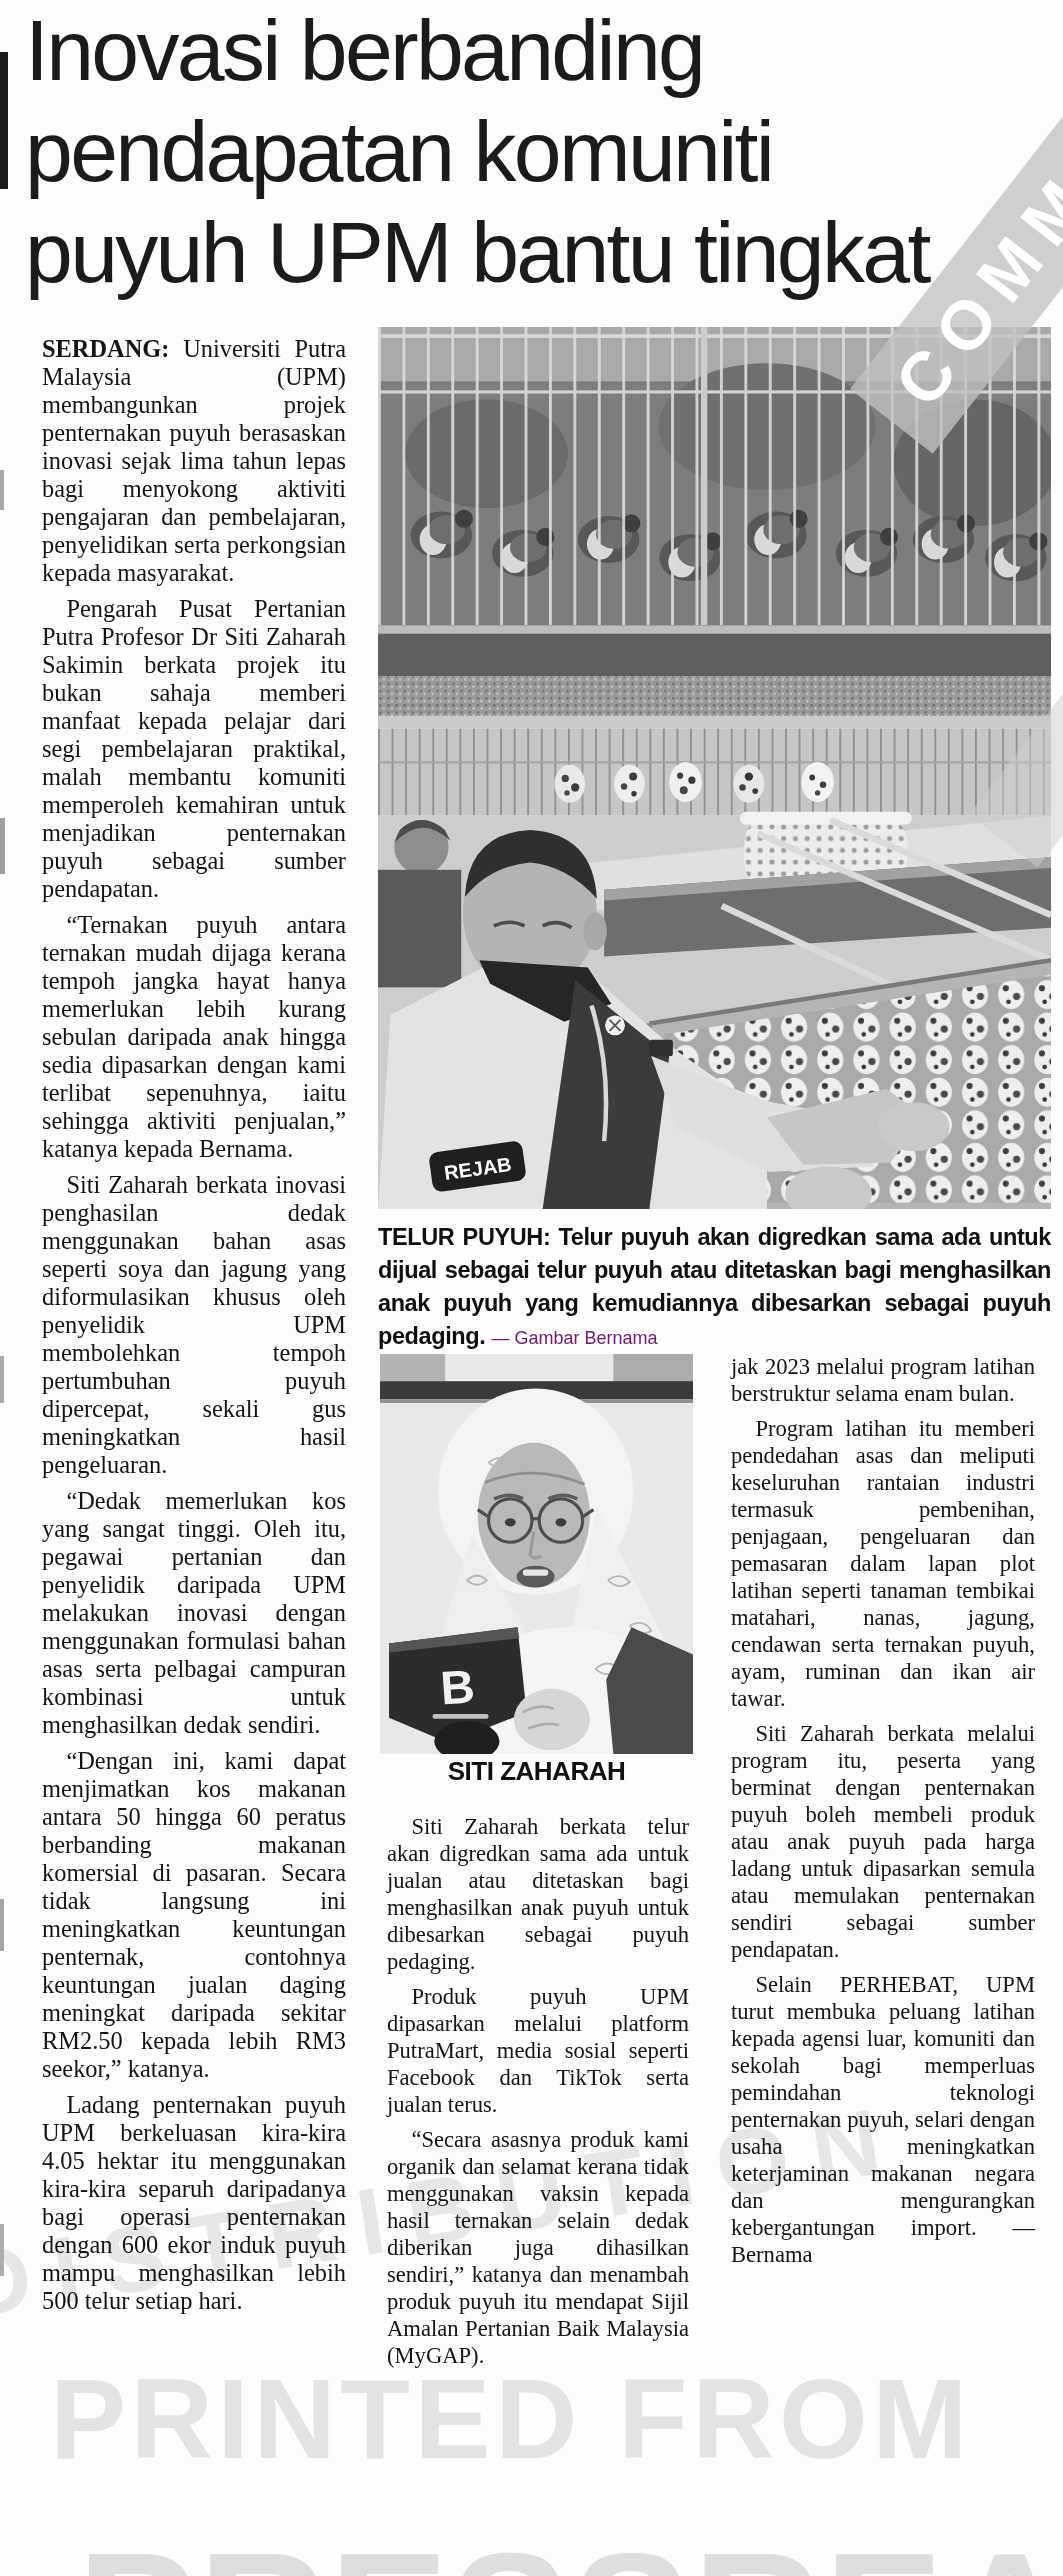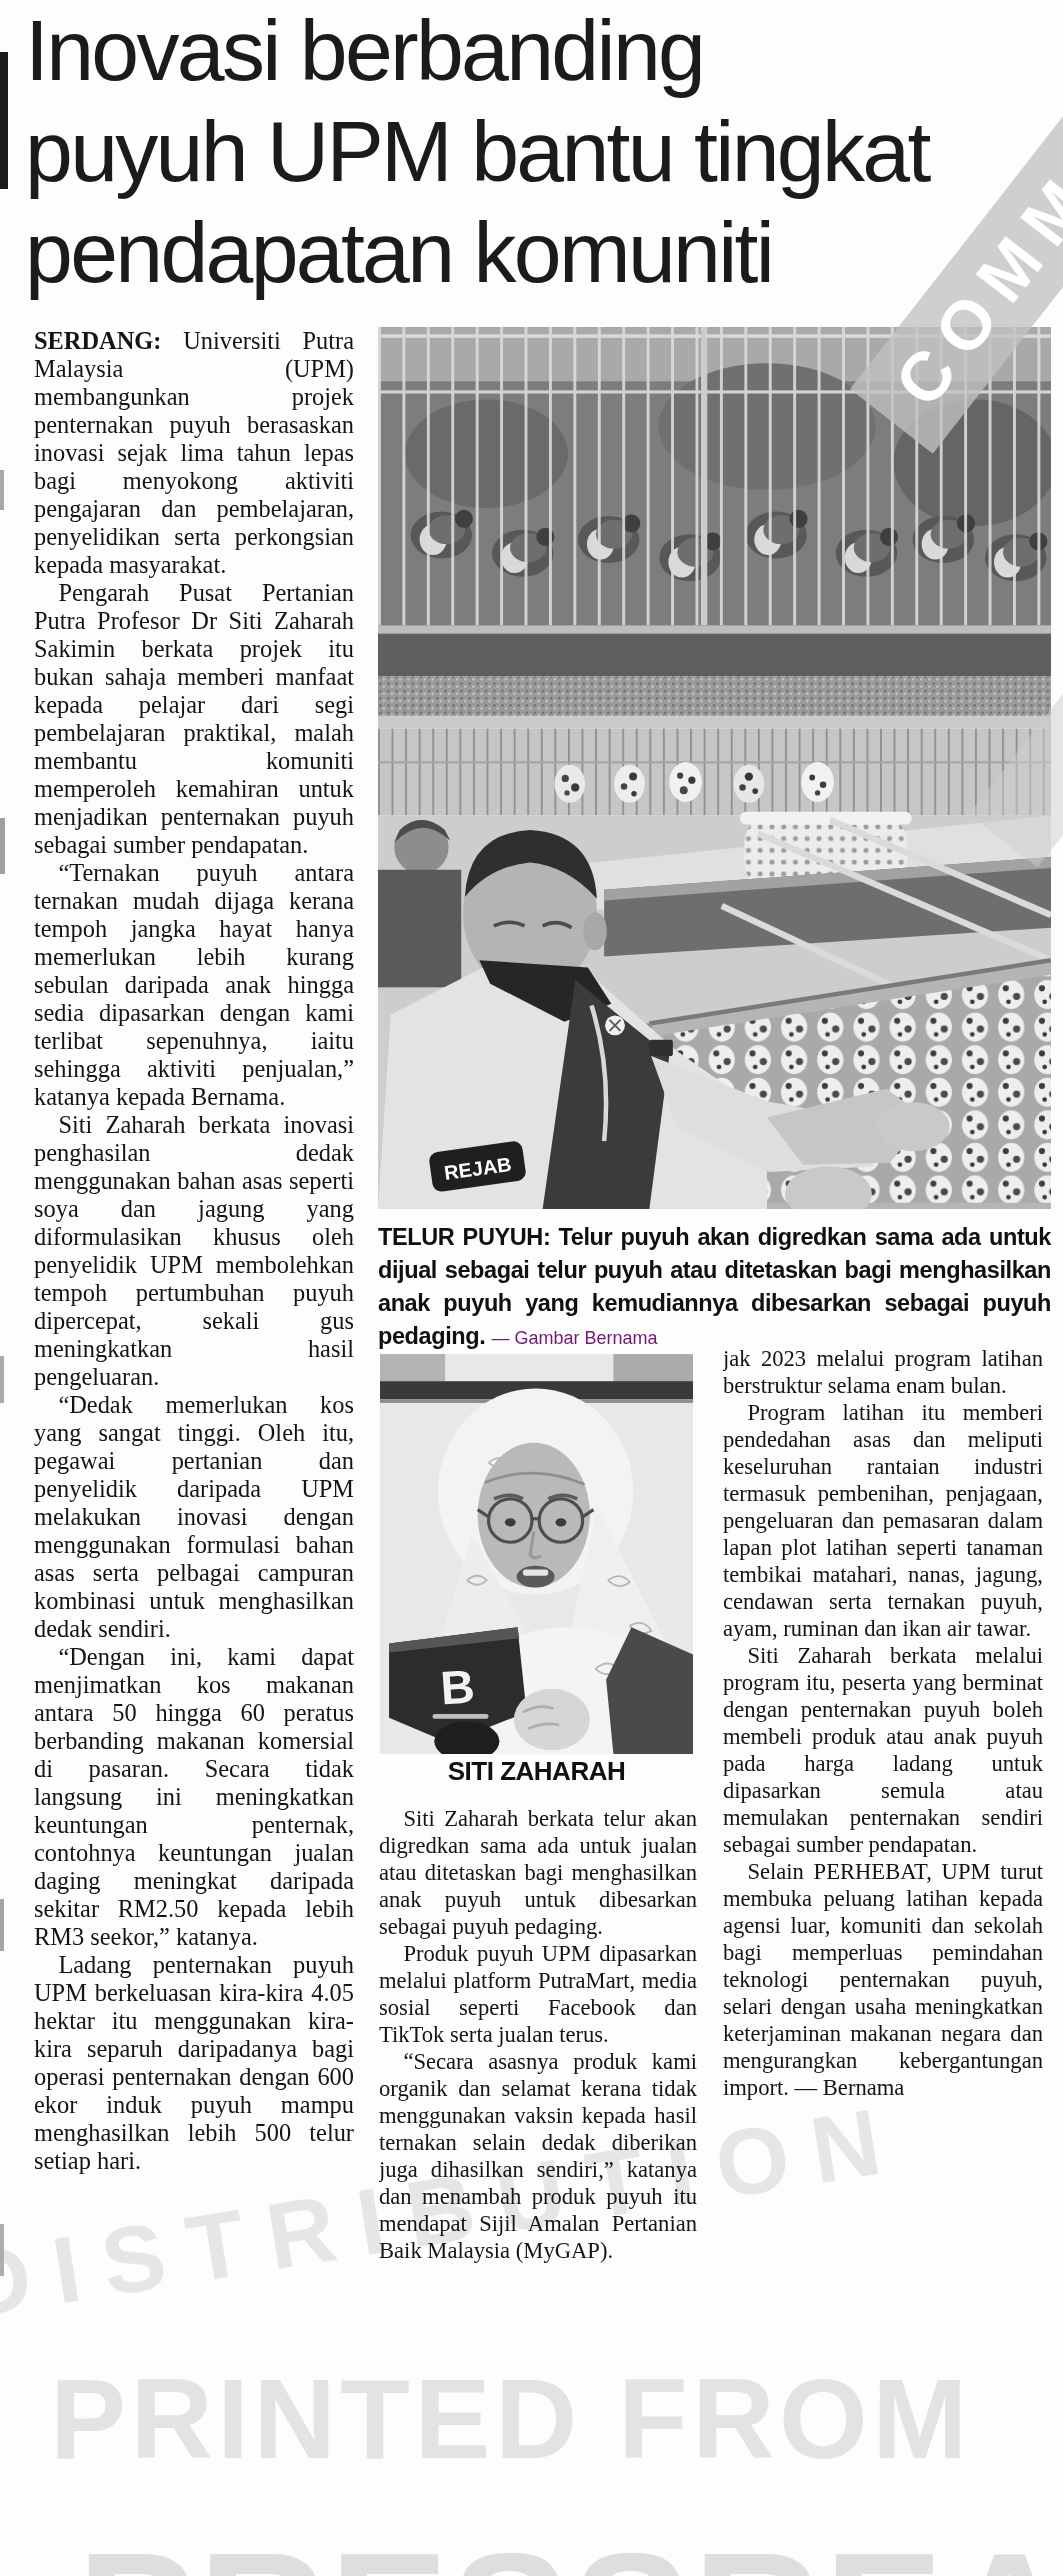--- a/index.html
+++ b/index.html
@@ -13,21 +13,21 @@
     position:absolute; left:25px; top:0px; width:1022px; z-index:3;
     font-family:"Liberation Sans", sans-serif; font-weight:400;
     font-size:86px; line-height:101px; letter-spacing:-2.7px; color:#1b1b1b;
     white-space:nowrap;
   }
   
   .col{
     position:absolute; z-index:3; text-align:justify; color:#141414;
     overflow:hidden;
   }
-  .col p{margin:0; padding:0;}
+  .col p{margin:8px; padding:0;}
   .col p.ind{text-indent:24.4px;}
   .col1{left:34px;  top:327px;  width:320px; height:2215px; font-size:24.4px; line-height:28px;}
   .col2{left:379px; top:1805px; width:318px; height:769px;  font-size:22.6px; line-height:27px;}
   .col3{left:723px; top:1345px; width:320px; height:1216px; font-size:22.6px; line-height:27px;}
   .lead{font-weight:700;}
   
   .caption{
     position:absolute; left:378px; top:1221px; width:673px; z-index:3;
     font-family:"Liberation Sans", sans-serif; font-weight:700;
     font-size:23.5px; line-height:33px; letter-spacing:-0.4px; color:#101010;
@@ -77,22 +77,22 @@
 <body>
 
 <div class="page">
 
   <div class="wm wm-mid">DISTRIBUTION</div>
   <div class="wm wm-printed">PRINTED FROM</div>
   <div class="wm wm-brand">PRESSREADER</div>
 
   <div class="headline">
     <div>Inovasi berbanding</div>
+    <div>pendapatan komuniti</div>
     <div>puyuh UPM bantu tingkat</div>
-    <div>pendapatan komuniti</div>
   </div>
 
   <svg class="photo1" width="673" height="882" viewBox="0 0 744 975">
     <defs>
       <pattern id="wires" width="27" height="10" patternUnits="userSpaceOnUse">
         <rect x="0" y="0" width="3.2" height="10" fill="#dcdcdc" opacity="0.9"></rect>
       </pattern>
       <pattern id="feed" width="9" height="8" patternUnits="userSpaceOnUse">
         <rect width="9" height="8" fill="#9a9a9a"></rect>
         <circle cx="2.5" cy="2.5" r="1.4" fill="#6c6c6c"></circle>

